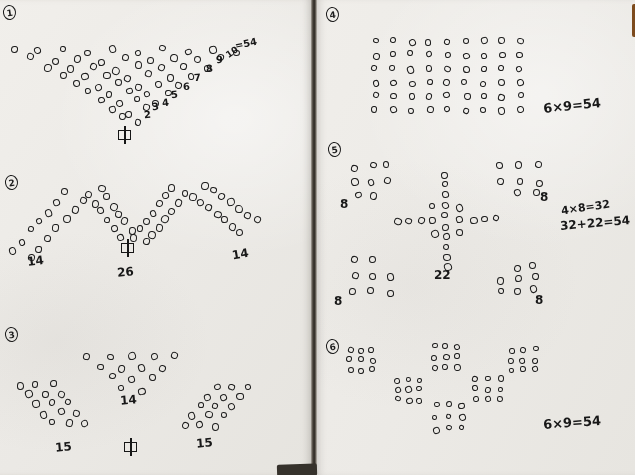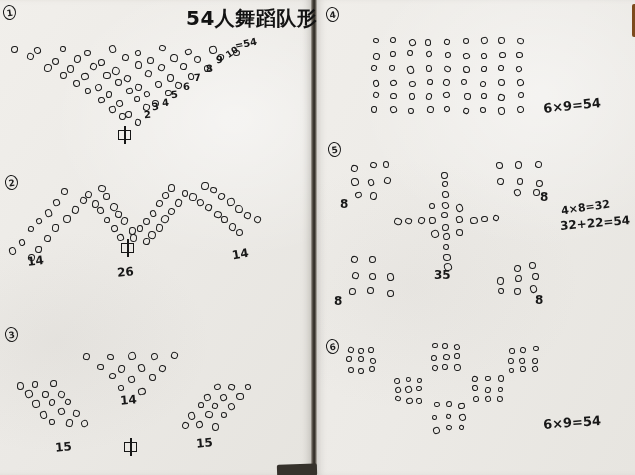--- a/index.html
+++ b/index.html
@@ -66,21 +66,20 @@
     background:#36322c;transform:rotate(-2deg);border-radius:2px;
   }
 </style>
 </head>
 <body>
 
 <div id="canvas">
   <div class="paper left"></div>
   <div class="paper right"></div>
   <div class="divider"></div>
-  <div class="title">54人舞蹈队形</div>
   <div class="corner-mark"></div>
   <div class="bottom-mark"></div>
 <div class="formation">
       <div class="badge" style="left: 3px; top: 5px;">1</div>
       <div class="dot" style="left: 10.9621px; top: 45.7076px; width: 7.23924px; height: 7.05643px; transform: rotate(5.04347deg); border-radius: 55.1353% 44.9436% 52.307% 54.166%;"></div>
       <div class="dot" style="left: 33.7873px; top: 47.201px; width: 6.94453px; height: 6.87991px; transform: rotate(-13.3768deg); border-radius: 42.0773% 49.0691% 47.1623% 50.8965%;"></div>
       <div class="dot" style="left: 59.8897px; top: 46.2632px; width: 6.33988px; height: 6.49976px; transform: rotate(6.83556deg); border-radius: 44.9436% 56.8301% 54.166% 52.574%;"></div>
       <div class="dot" style="left: 84.347px; top: 49.5034px; width: 6.55033px; height: 6.11222px; transform: rotate(-1.58498deg); border-radius: 49.0691% 48.9471% 50.8965% 51.2906%;"></div>
       <div class="dot" style="left: 109.438px; top: 44.9927px; width: 7.44934px; height: 7.70394px; transform: rotate(-18.8605deg); border-radius: 56.8301% 52.307% 52.574% 55.8278%;"></div>
       <div class="dot" style="left: 134.753px; top: 49.6796px; width: 6.30676px; height: 6.25678px; transform: rotate(-12.8476deg); border-radius: 48.9471% 47.1623% 51.2906% 52.7125%;"></div>
@@ -367,21 +366,21 @@
       <div class="dot" style="left: 481.446px; top: 216.103px; width: 6.85826px; height: 6.42981px; transform: rotate(-4.59693deg); border-radius: 57.7071% 51.8681% 50.5719% 50.2056%;"></div>
       <div class="dot" style="left: 492.867px; top: 215.186px; width: 6.33713px; height: 6.11987px; transform: rotate(18.8207deg); border-radius: 53.9399% 52.1104% 46.4998% 50.1047%;"></div>
       <div class="dot" style="left: 428.654px; top: 202.841px; width: 6.41224px; height: 6.26486px; transform: rotate(-4.04969deg); border-radius: 51.8681% 48.4291% 50.2056% 50.8862%;"></div>
       <div class="dot" style="left: 456.25px; top: 203.723px; width: 7.01603px; height: 7.67627px; transform: rotate(-18.9391deg); border-radius: 52.1104% 46.0401% 50.1047% 44.968%;"></div>
       <div class="dot" style="left: 430.589px; top: 230.095px; width: 7.67437px; height: 7.51898px; transform: rotate(-16.7931deg); border-radius: 48.4291% 50.5719% 50.8862% 51.0835%;"></div>
       <div class="dot" style="left: 455.724px; top: 228.634px; width: 7.34474px; height: 6.64923px; transform: rotate(0.458122deg); border-radius: 46.0401% 46.4998% 44.968% 53.9672%;"></div>
       <div class="hand" style="font-size: 12px; left: 340px; top: 198px;">8</div>
       <div class="hand" style="font-size: 12px; left: 540px; top: 191px;">8</div>
       <div class="hand" style="font-size: 12px; left: 334px; top: 295px;">8</div>
       <div class="hand" style="font-size: 12px; left: 535px; top: 294px;">8</div>
-      <div class="hand" style="font-size: 12px; left: 434px; top: 269px;">35</div>
+      <div class="hand" style="font-size: 12px; left: 434px; top: 269px;">22</div>
       <div class="hand" style="font-size: 11px; transform: rotate(-8deg); left: 561px; top: 202px;">4×8=32</div>
       <div class="hand" style="font-size: 12px; transform: rotate(-5deg); left: 560px; top: 217px;">32+22=54</div>
     </div>
     <div class="formation">
       <div class="badge" style="left: 326px; top: 339px;">6</div>
       <div class="dot" style="left: 348.129px; top: 346.645px; width: 6.16345px; height: 5.64594px; transform: rotate(19.2678deg); border-radius: 50.5719% 50.2056% 51.0835% 51.9072%;"></div>
       <div class="dot" style="left: 357.757px; top: 348.04px; width: 6.18466px; height: 6.19883px; transform: rotate(9.84981deg); border-radius: 46.4998% 50.1047% 53.9672% 56.096%;"></div>
       <div class="dot" style="left: 367.864px; top: 346.989px; width: 5.86254px; height: 6.42733px; transform: rotate(4.67013deg); border-radius: 50.2056% 50.8862% 51.9072% 47.5845%;"></div>
       <div class="dot" style="left: 345.992px; top: 355.817px; width: 5.65351px; height: 5.93194px; transform: rotate(5.27596deg); border-radius: 50.1047% 44.968% 56.096% 46.3814%;"></div>
       <div class="dot" style="left: 358.027px; top: 356.117px; width: 6.05004px; height: 6.19132px; transform: rotate(-3.92735deg); border-radius: 50.8862% 51.0835% 47.5845% 47.7491%;"></div>

